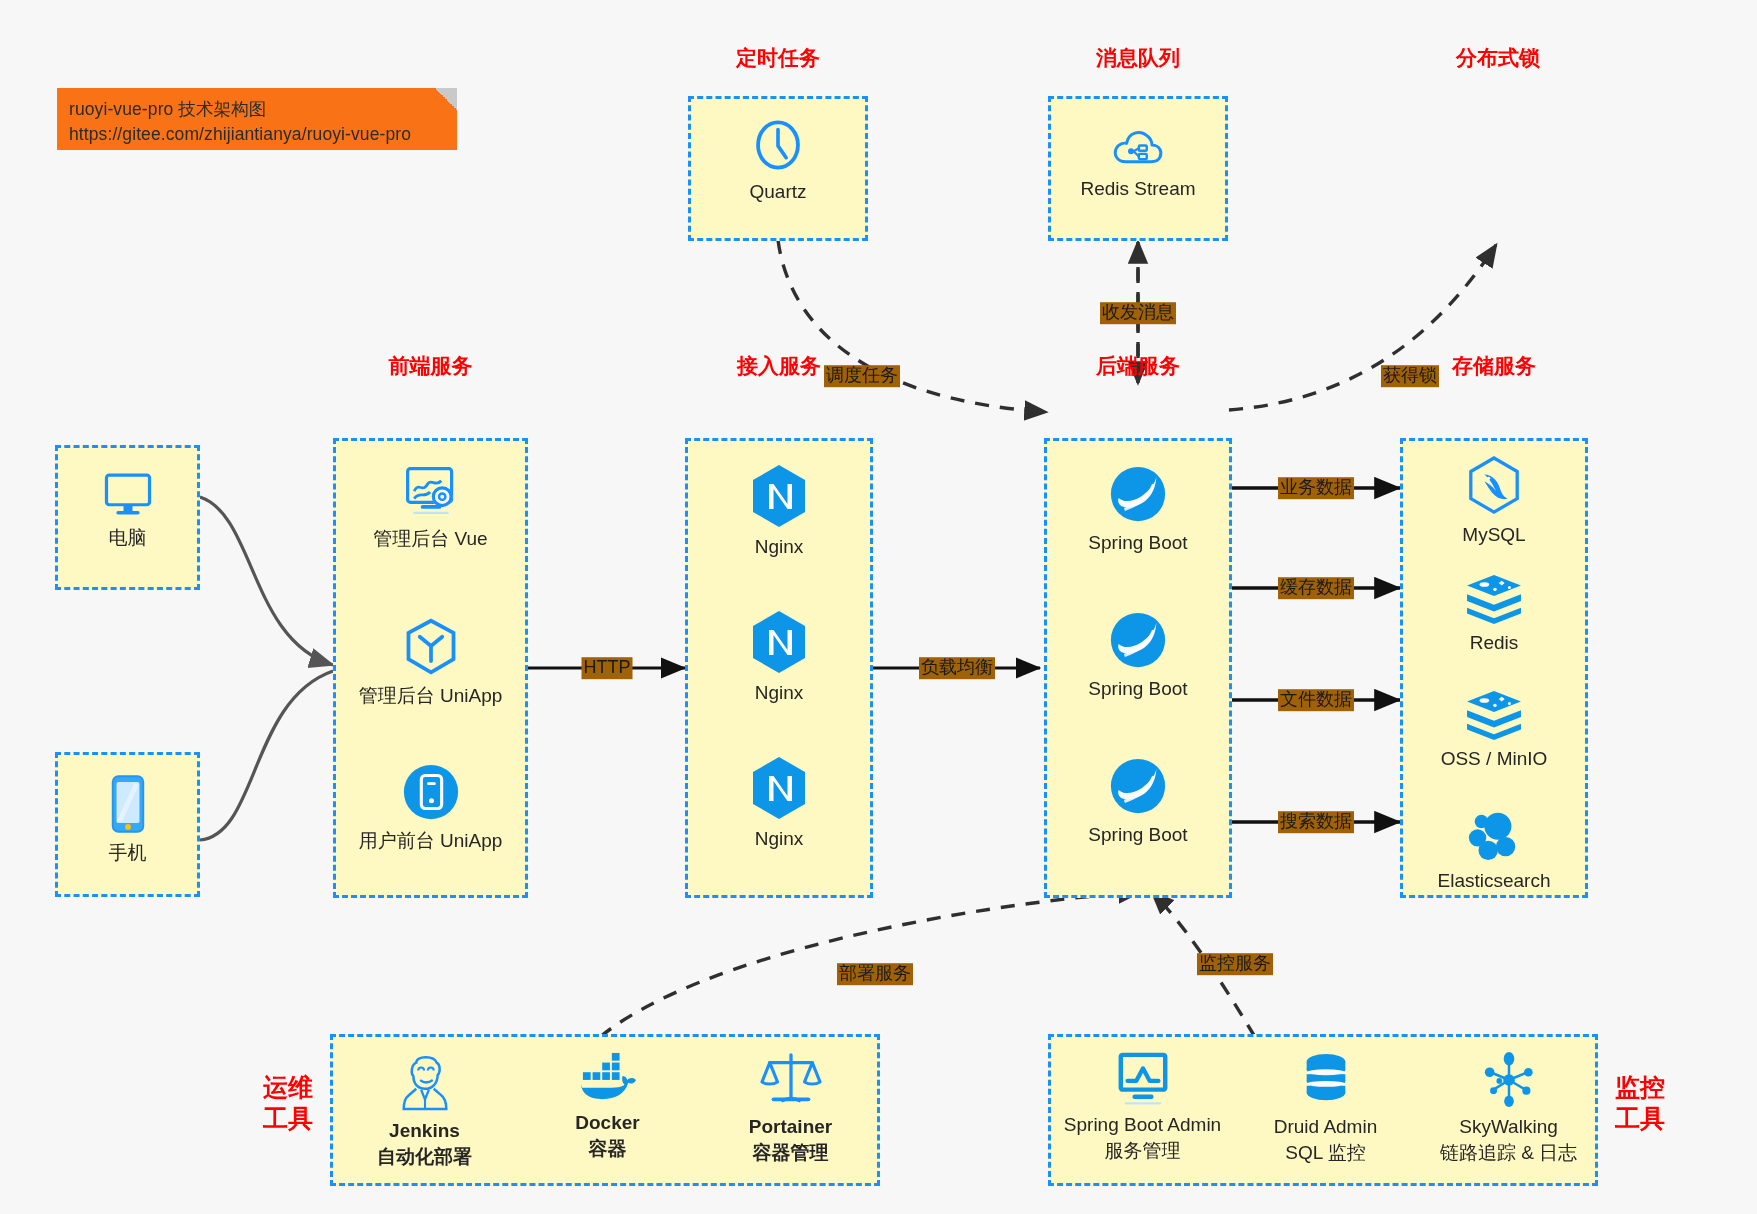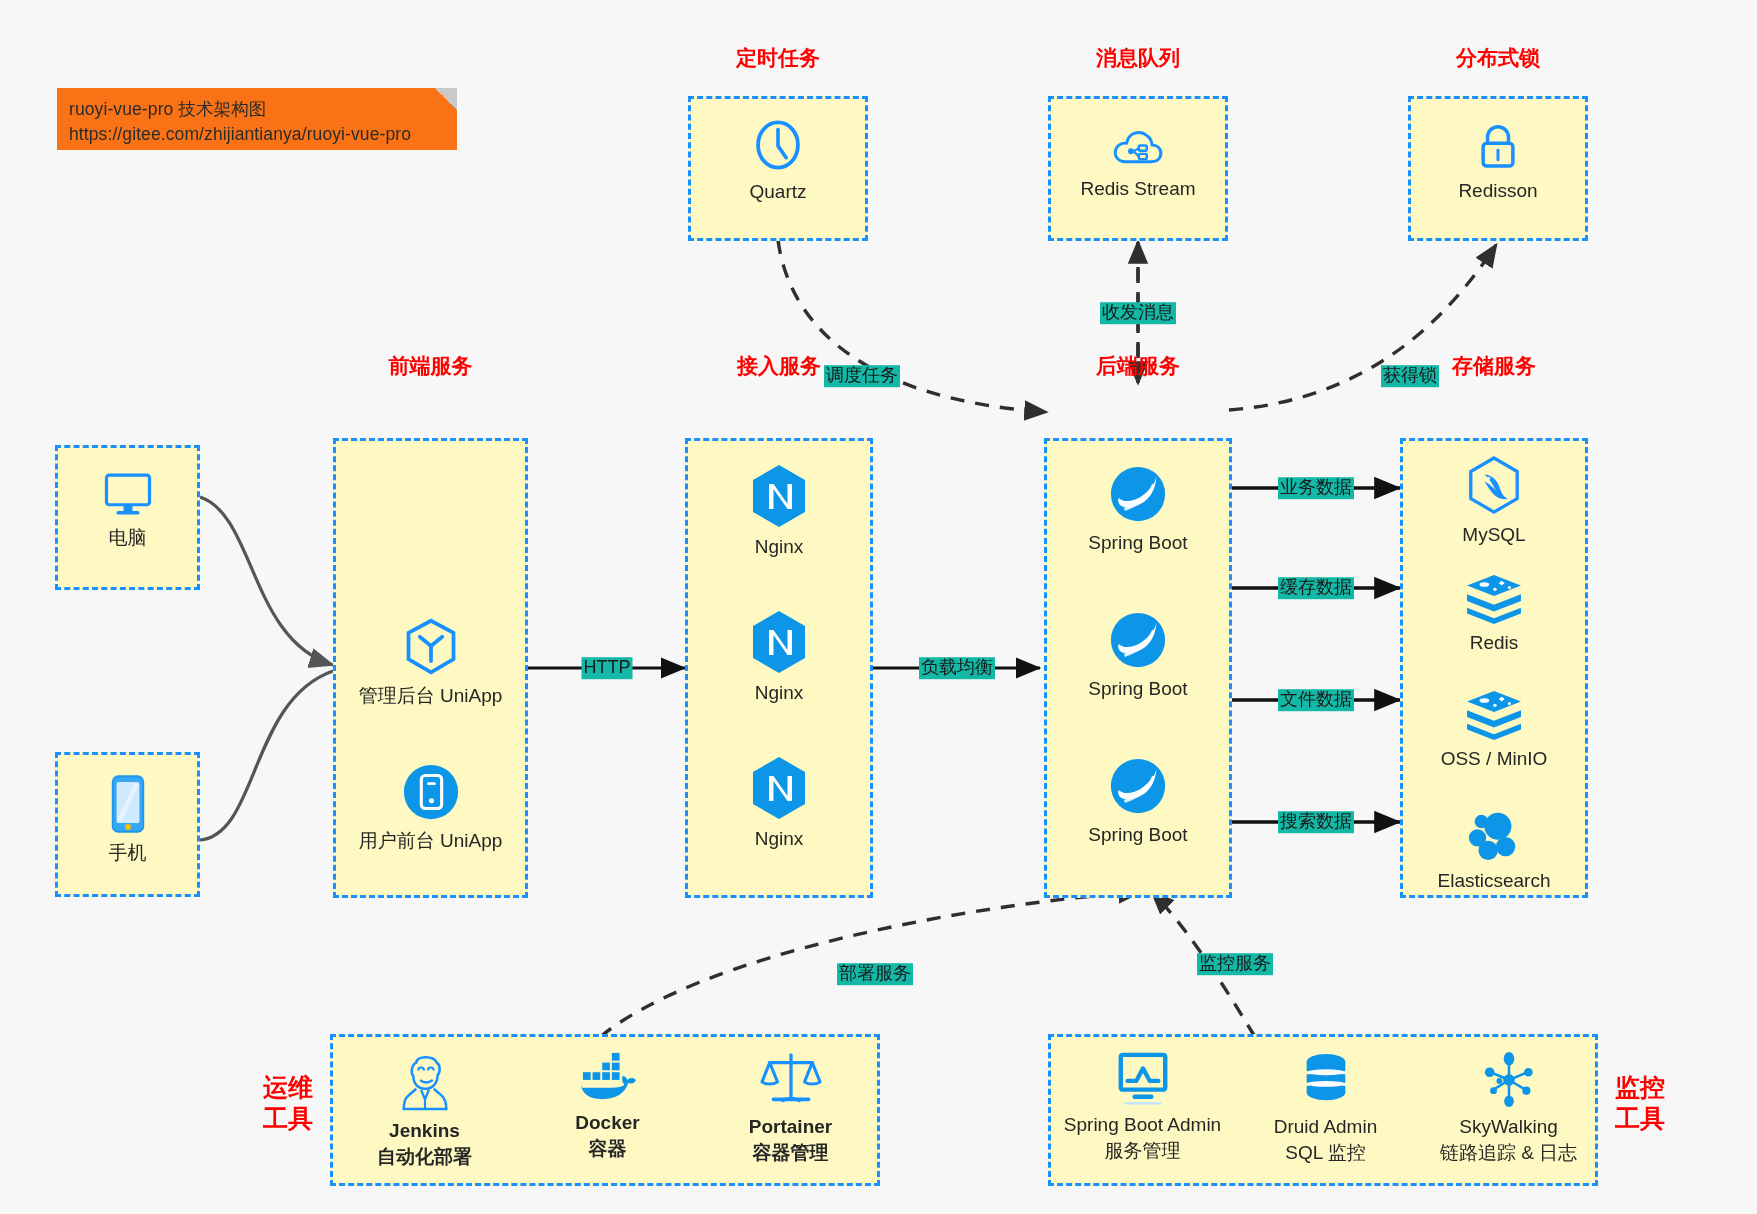--- a/index.html
+++ b/index.html
@@ -58,21 +58,21 @@
     margin-top:6px;
     font-size:19px;color:#262626;white-space:nowrap;text-align:center;line-height:1.3;
   }
   .cell .lab2{
     font-size:19px;color:#262626;white-space:nowrap;text-align:center;line-height:1.35;
   }
 
   
   .elab{
     position:absolute;
-    background:#14b8a6;
+    background:#a16207;
     font-size:18px;color:#1a1a1a;white-space:nowrap;
     padding:0 2px;
     transform:translate(-50%,-50%);
     line-height:1.2;
   }
 </style>
 </head>
 <body>
 
 <div id="canvas">
@@ -157,32 +157,20 @@
           <rect x="33" y="27.5" width="9" height="6" rx="1.2" fill="none" stroke="#1890ff" stroke-width="2.8"></rect>
           <rect x="33" y="37" width="9" height="6" rx="1.2" fill="none" stroke="#1890ff" stroke-width="2.8"></rect>
           <path d="M27 34 L33 30.5 M27 34 L33 40" fill="none" stroke="#1890ff" stroke-width="2.6"></path>
         </svg>
       </span>
       <span class="lab">Redis Stream</span>
     </div>
   </div>
 
   <div class="grp-title" style="left:1408px;top:44px;width:180px;">分布式锁</div>
-  <div class="grp" style="left:1408px;top:96px;width:180px;height:145px;">
-    <div class="cell" style="top:18px;">
-      <span class="ico">
-        <svg width="56" height="56" viewBox="0 0 64 64">
-          <path d="M20 30 V23 a12 12 0 0 1 24 0 V30" fill="none" stroke="#1890ff" stroke-width="4"></path>
-          <rect x="15" y="30" width="34" height="26" rx="4" fill="none" stroke="#1890ff" stroke-width="4"></rect>
-          <line x1="32" y1="38" x2="32" y2="49" stroke="#1890ff" stroke-width="3.4" stroke-linecap="round"></line>
-        </svg>
-      </span>
-      <span class="lab">Redisson</span>
-    </div>
-  </div>
 
   <div class="grp" style="left:55px;top:445px;width:145px;height:145px;">
     <div class="cell" style="top:20px;">
       <span class="ico">
         <svg width="58" height="52" viewBox="0 0 64 58">
           <rect x="8" y="8" width="48" height="33" rx="3" fill="none" stroke="#1890ff" stroke-width="3.6"></rect>
           <rect x="27" y="41" width="10" height="7" fill="#1890ff"></rect>
           <rect x="19" y="48" width="26" height="4" rx="2" fill="#1890ff"></rect>
         </svg>
       </span>
@@ -199,20 +187,35 @@
           <path d="M13 50 L31 11" stroke="#eaf6ff" stroke-width="5" opacity=".8"></path>
           <circle cx="22" cy="56" r="3" fill="#ffc107"></circle>
         </svg>
       </span>
       <span class="lab">手机</span>
     </div>
   </div>
 
   <div class="grp-title" style="left:333px;top:352px;width:195px;">前端服务</div>
   <div class="grp" style="left:333px;top:438px;width:195px;height:460px;">
+    <div class="cell" style="top:22px;">
+      <span class="ico">
+        <svg width="62" height="58" viewBox="0 0 66 62">
+          <rect x="8" y="6" width="47" height="36" rx="3" fill="none" stroke="#1890ff" stroke-width="3.4"></rect>
+          <path d="M15 30 C20 20 24 32 29 23 C33 16 38 26 44 19" fill="none" stroke="#1890ff" stroke-width="3"></path>
+          <path d="M15 38 C21 30 26 38 32 31" fill="none" stroke="#1890ff" stroke-width="3"></path>
+          <circle cx="45" cy="36" r="11" fill="#fbfbfb"></circle>
+          <circle cx="45" cy="36" r="9.5" fill="none" stroke="#1890ff" stroke-width="3.4"></circle>
+          <circle cx="45" cy="36" r="3.4" fill="none" stroke="#1890ff" stroke-width="2.6"></circle>
+          <rect x="22" y="45" width="22" height="4" rx="2" fill="#1890ff"></rect>
+          <rect x="14" y="52" width="38" height="2.6" rx="1.3" fill="#bfe3ff"></rect>
+        </svg>
+      </span>
+      <span class="lab">管理后台 Vue</span>
+    </div>
     <div class="cell" style="top:175px;">
       <span class="ico">
         <svg width="60" height="62" viewBox="0 0 64 66">
           <path d="M32 5 L56 18 L56 46 L32 60 L8 46 L8 18 Z" fill="none" stroke="#1890ff" stroke-width="4"></path>
           <path d="M20 22 L32 32 L44 22" fill="none" stroke="#1890ff" stroke-width="4" stroke-linecap="round" stroke-linejoin="round"></path>
           <path d="M32 32 L32 48" fill="none" stroke="#1890ff" stroke-width="4" stroke-linecap="round"></path>
         </svg>
       </span>
       <span class="lab">管理后台 UniApp</span>
     </div>

